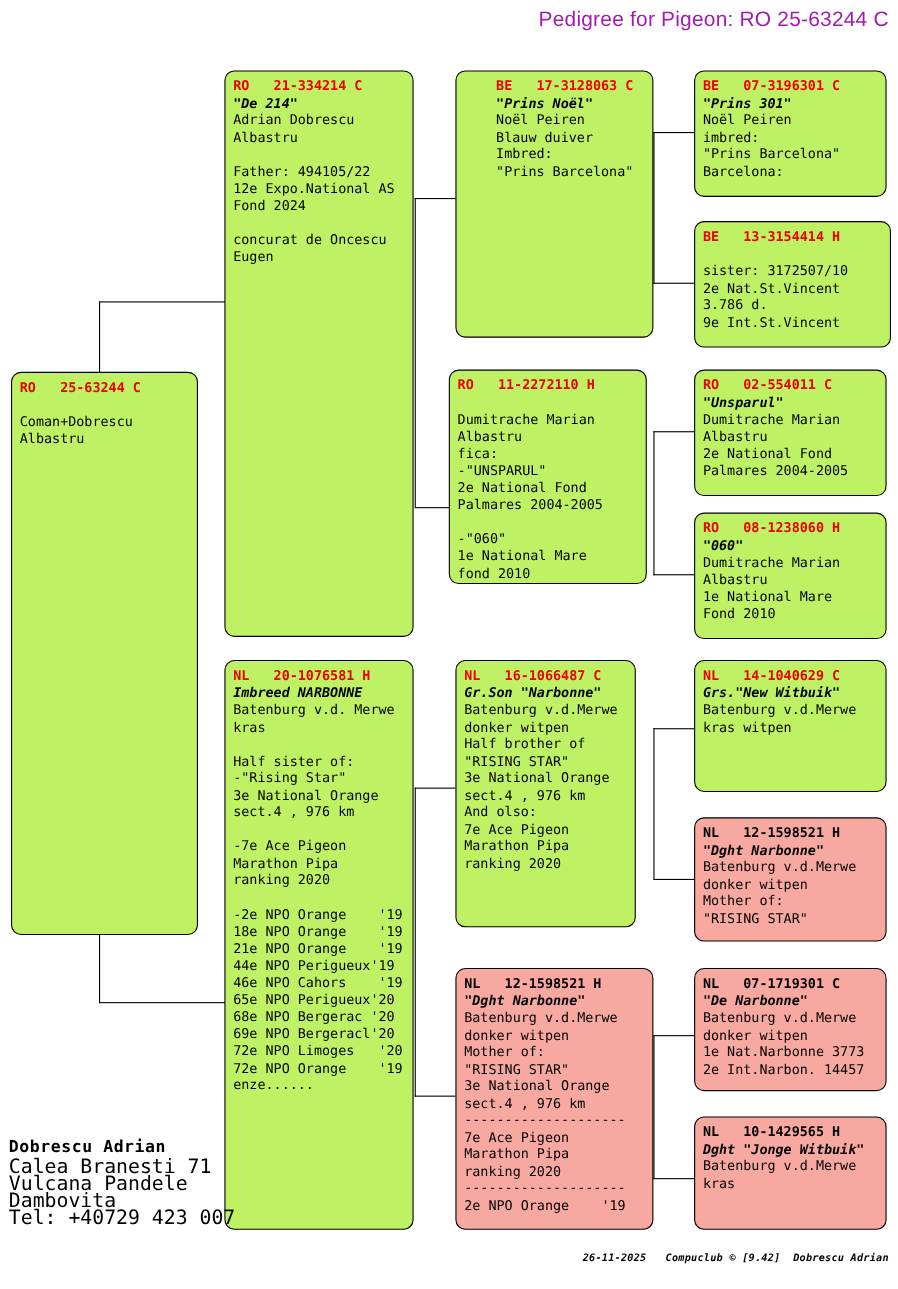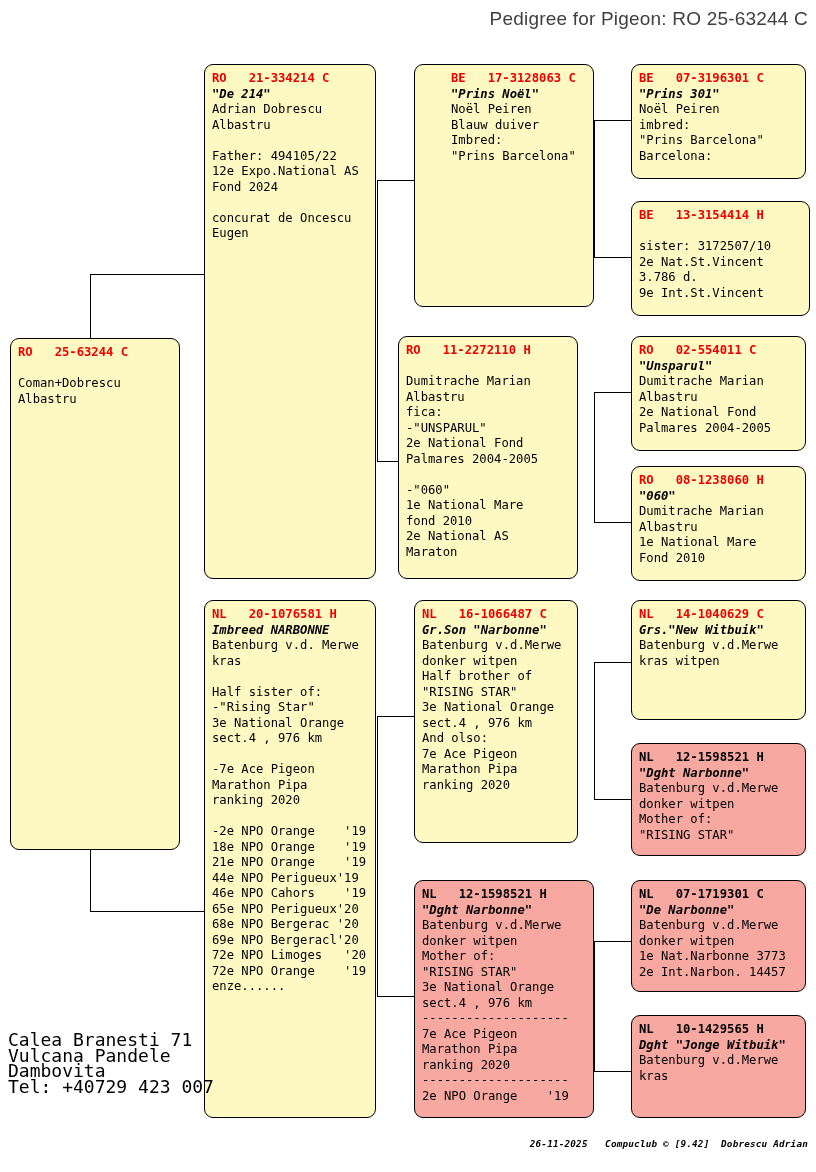--- a/index.html
+++ b/index.html
@@ -5,27 +5,27 @@
   html,body{margin:0;padding:0;background:#ffffff;}
   body{
     width:816px;height:1172px;position:relative;overflow:hidden;
     font-family:"DejaVu Sans Mono","Liberation Mono",monospace;
     color:#000000;
   }
   #page-title{
     position:absolute; left:0; top:8px; width:808px;
     text-align:right;
     font-family:"Liberation Sans","DejaVu Sans",sans-serif;
-    font-size:19px; color:#404040; letter-spacing:.2px;
+    font-size:19px; color:#a21caf; letter-spacing:.2px;
   }
   .box{
     position:absolute;
     border:1.3px solid #000;
     border-radius:9px;
-    background:#fef9c3;
+    background:#bef264;
     box-sizing:border-box;
     padding:6px 7px 5px 7px;
     overflow:hidden;
   }
   .box.pink{ background:#f7a8a0; }
   .idline{
     color:#ee0000; font-weight:bold; font-size:12.2px;
     line-height:15.5px; white-space:pre;
   }
   .box.pink .idline{ color:#000000; }
@@ -152,21 +152,21 @@
   <div class="idline">BE   17-3128063 C</div>
   <div class="nick">"Prins Noël"</div>
   <div>
       <div class="ln">Noël Peiren</div>
       <div class="ln">Blauw duiver</div>
       <div class="ln">Imbred:</div>
       <div class="ln">"Prins Barcelona"</div>
     </div>
 </div>
 
-<div class="box" style="left:398px; top:336px; width:180px; height:243px;">
+<div class="box" style="left:408px; top:336px; width:180px; height:195px;">
   <div class="idline">RO   11-2272110 H</div>
 
   <div>
       <div class="ln blank"></div>
       <div class="ln">Dumitrache Marian</div>
       <div class="ln">Albastru</div>
       <div class="ln">fica:</div>
       <div class="ln">-"UNSPARUL"</div>
       <div class="ln">2e National Fond</div>
       <div class="ln">Palmares 2004-2005</div>
@@ -294,20 +294,21 @@
 <div class="box pink" style="left:631px; top:1015px; width:175px; height:103px;">
   <div class="idline">NL   10-1429565 H</div>
   <div class="nick">Dght "Jonge Witbuik"</div>
   <div>
       <div class="ln">Batenburg v.d.Merwe</div>
       <div class="ln">kras</div>
     </div>
 </div>
 
 <div id="owner-block">
+  <div id="owner-name">Dobrescu Adrian</div>
   <div>
       <div class="ln">Calea Branesti 71</div>
       <div class="ln">Vulcana Pandele</div>
       <div class="ln">Dambovita</div>
       <div class="ln">Tel: +40729 423 007</div>
     </div>
 </div>
 
 <div id="credit">26-11-2025   Compuclub © [9.42]  Dobrescu Adrian</div>
 

